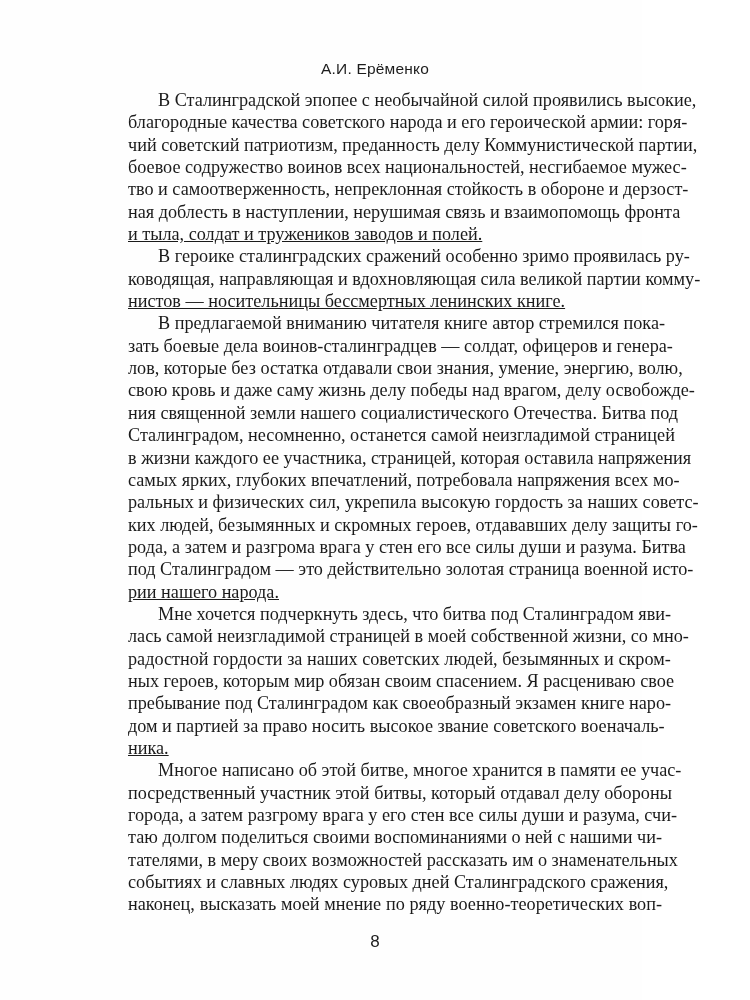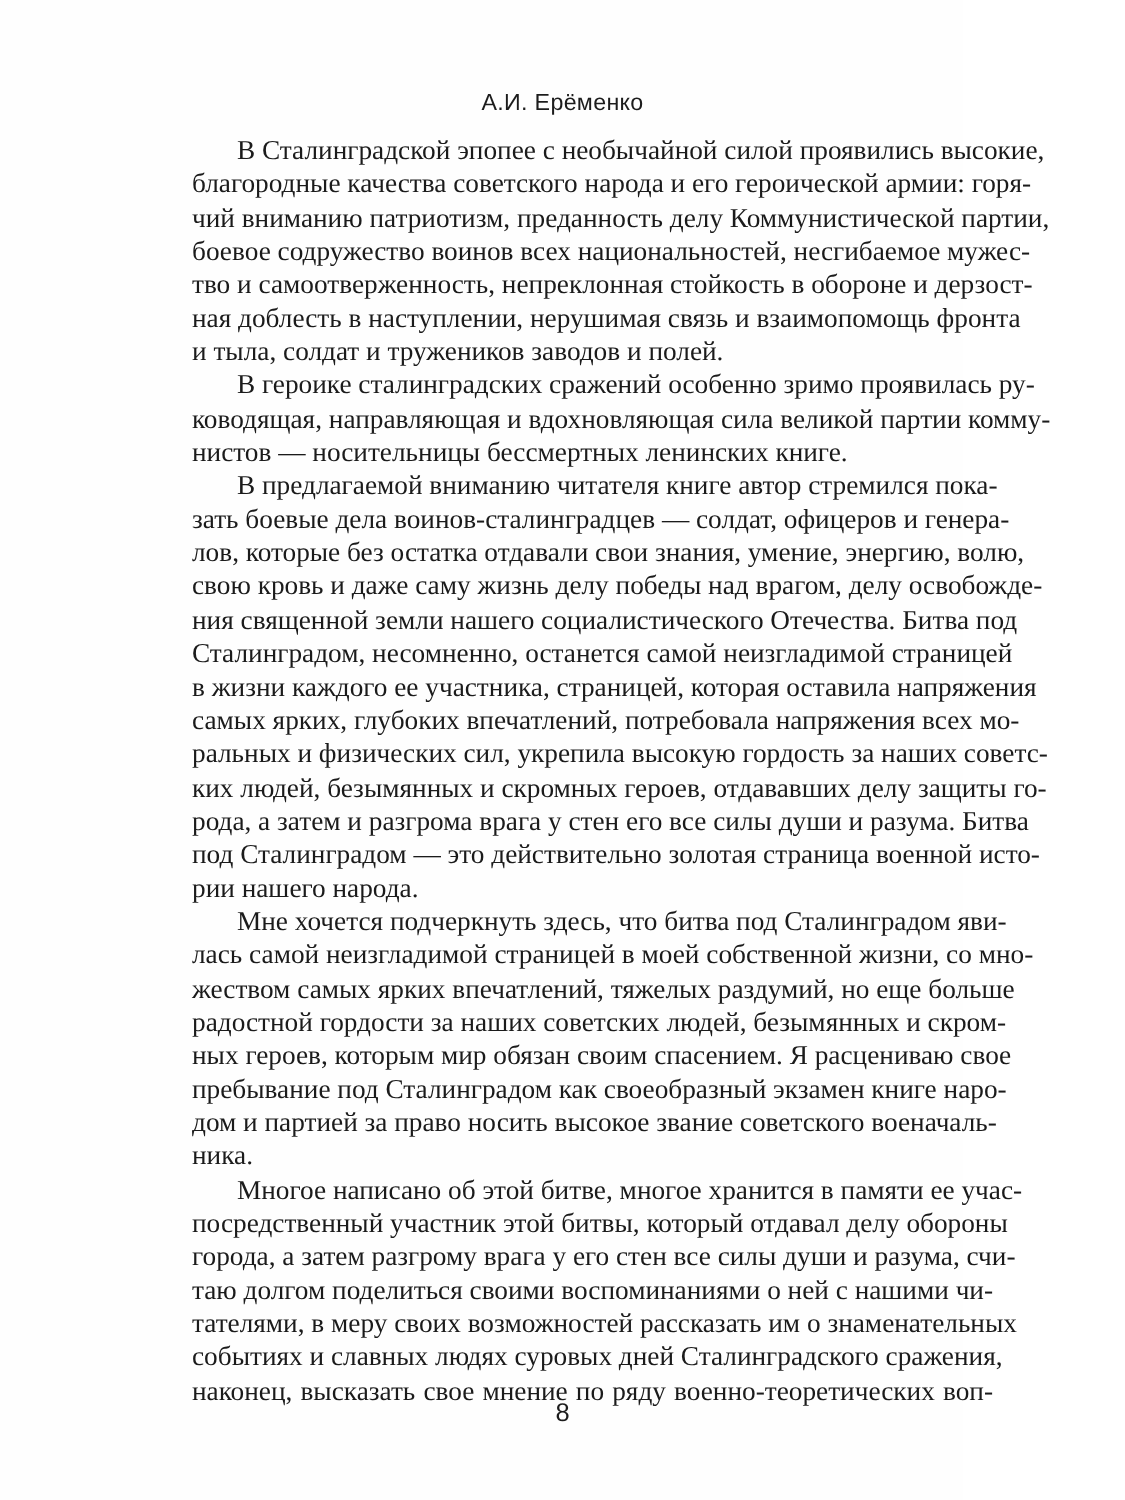--- a/index.html
+++ b/index.html
@@ -48,20 +48,21 @@
     white-space: nowrap;
     text-align: justify;
     text-align-last: justify;
     height: 22.35px;
   }
   .line.first {
     padding-left: 30px;
   }
   .line.last {
     text-align-last: left;
+    text-decoration: underline;
   }
   .page-number {
     position: absolute;
     top: 932px;
     left: 0;
     width: 750px;
     text-align: center;
     font-family: "Liberation Sans", sans-serif;
     font-size: 17px;
     color: #1c1c1c;
@@ -70,21 +71,21 @@
 </head>
 <body>
 
 <div class="page">
   <div class="running-head">А.И. Ерёменко</div>
 
   <div class="body-text">
     <div>
         <span class="line first">В Сталинградской эпопее с необычайной силой проявились высокие,</span>
         <span class="line">благородные качества советского народа и его героической армии: горя-</span>
-        <span class="line">чий вниманию патриотизм, преданность делу Коммунистической партии,</span>
+        <span class="line">чий советский патриотизм, преданность делу Коммунистической партии,</span>
         <span class="line">боевое содружество воинов всех национальностей, несгибаемое мужес-</span>
         <span class="line">тво и самоотверженность, непреклонная стойкость в обороне и дерзост-</span>
         <span class="line">ная доблесть в наступлении, нерушимая связь и взаимопомощь фронта</span>
         <span class="line last">и тыла, солдат и тружеников заводов и полей.</span>
       </div>
     <div>
         <span class="line first">В героике сталинградских сражений особенно зримо проявилась ру-</span>
         <span class="line">ководящая, направляющая и вдохновляющая сила великой партии комму-</span>
         <span class="line last">нистов — носительницы бессмертных ленинских книге.</span>
       </div>
@@ -99,32 +100,31 @@
         <span class="line">самых ярких, глубоких впечатлений, потребовала напряжения всех мо-</span>
         <span class="line">ральных и физических сил, укрепила высокую гордость за наших советс-</span>
         <span class="line">ких людей, безымянных и скромных героев, отдававших делу защиты го-</span>
         <span class="line">рода, а затем и разгрома врага у стен его все силы души и разума. Битва</span>
         <span class="line">под Сталинградом — это действительно золотая страница военной исто-</span>
         <span class="line last">рии нашего народа.</span>
       </div>
     <div>
         <span class="line first">Мне хочется подчеркнуть здесь, что битва под Сталинградом яви-</span>
         <span class="line">лась самой неизгладимой страницей в моей собственной жизни, со мно-</span>
-        <span class="line">жеством самых ярких впечатлений, тяжелых раздумий, но еще больше</span>
         <span class="line">радостной гордости за наших советских людей, безымянных и скром-</span>
         <span class="line">ных героев, которым мир обязан своим спасением. Я расцениваю свое</span>
         <span class="line">пребывание под Сталинградом как своеобразный экзамен книге наро-</span>
         <span class="line">дом и партией за право носить высокое звание советского военачаль-</span>
         <span class="line last">ника.</span>
       </div>
     <div>
         <span class="line first">Многое написано об этой битве, многое хранится в памяти ее учас-</span>
         <span class="line">посредственный участник этой битвы, который отдавал делу обороны</span>
         <span class="line">города, а затем разгрому врага у его стен все силы души и разума, счи-</span>
         <span class="line">таю долгом поделиться своими воспоминаниями о ней с нашими чи-</span>
         <span class="line">тателями, в меру своих возможностей рассказать им о знаменательных</span>
         <span class="line">событиях и славных людях суровых дней Сталинградского сражения,</span>
-        <span class="line">наконец, высказать свое мнение по ряду военно-теоретических воп-</span>
+        <span class="line">наконец, высказать моей мнение по ряду военно-теоретических воп-</span>
       </div>
   </div>
 
   <div class="page-number">8</div>
 </div>
 
 </body></html>

